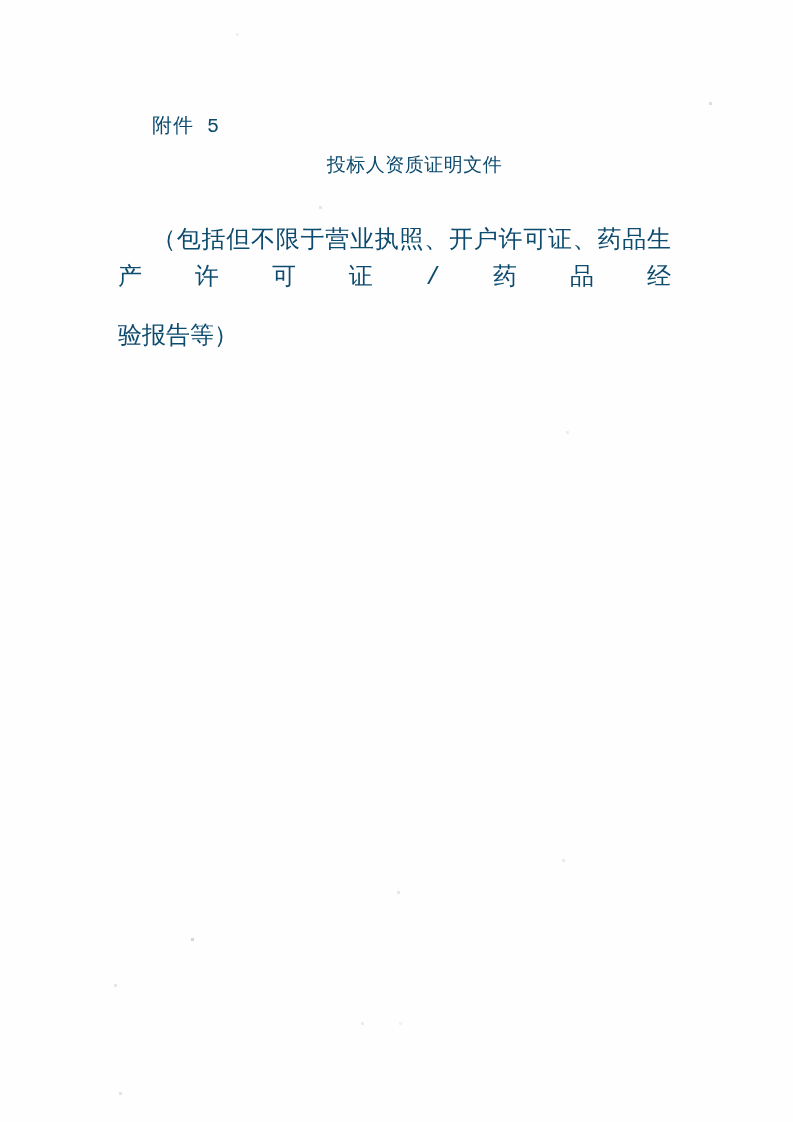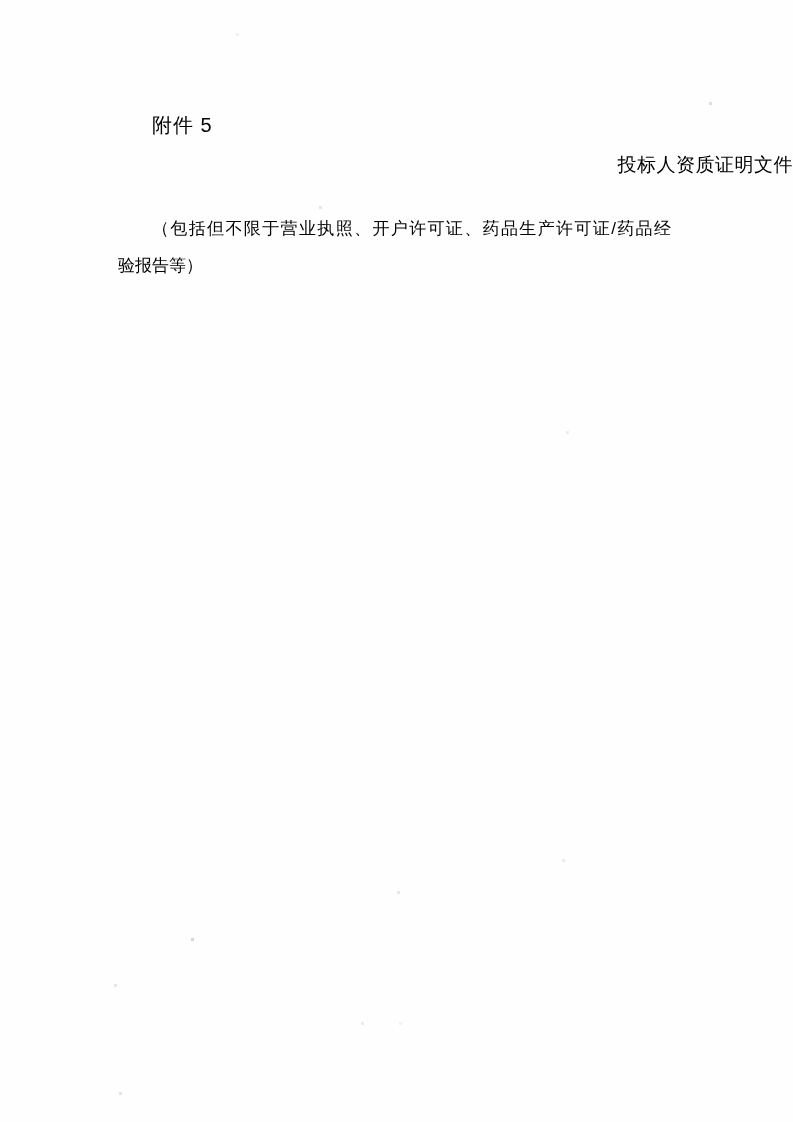--- a/index.html
+++ b/index.html
@@ -5,65 +5,66 @@
   html, body {
     margin: 0;
     padding: 0;
     background: #ffffff;
   }
   .page {
     position: relative;
     width: 793px;
     height: 1122px;
     background: #fefefe;
-    font-family: Liberation Sans, sans-serif;
-    color: #000000;
+    font-family: Liberation Mono, monospace;
+    color: #0c4a6e;
     overflow: hidden;
   }
   .attachment-label {
     position: absolute;
     left: 152px;
     top: 112px;
     font-size: 20px;
     font-weight: 500;
     letter-spacing: 1px;
     white-space: pre;
   }
   .doc-title {
     position: absolute;
     left: 0;
     top: 152px;
     width: 100%;
     margin: 0;
     box-sizing: border-box;
     padding-left: 36px;
-    text-align: right;
+    text-align: center;
     font-size: 19px;
     font-weight: 500;
     letter-spacing: 0.5px;
   }
   .para {
     position: absolute;
     left: 118px;
-    top: 210px;
+    top: 222px;
     width: 553px;
-    font-size: 17px;
+    font-size: 24px;
     font-weight: 400;
   }
   .para .line {
     line-height: 37.4px;
     text-align: justify;
     text-align-last: justify;
     text-justify: inter-ideograph;
   }
   .para .line.first {
     text-indent: 34px;
   }
   .para .line.last {
     text-align-last: left;
+    margin-top: 21px;
   }
   
   .scan-noise {
     position: absolute;
     top: 0;
     left: 0;
     width: 1px;
     height: 1px;
     background: transparent;
     pointer-events: none;

